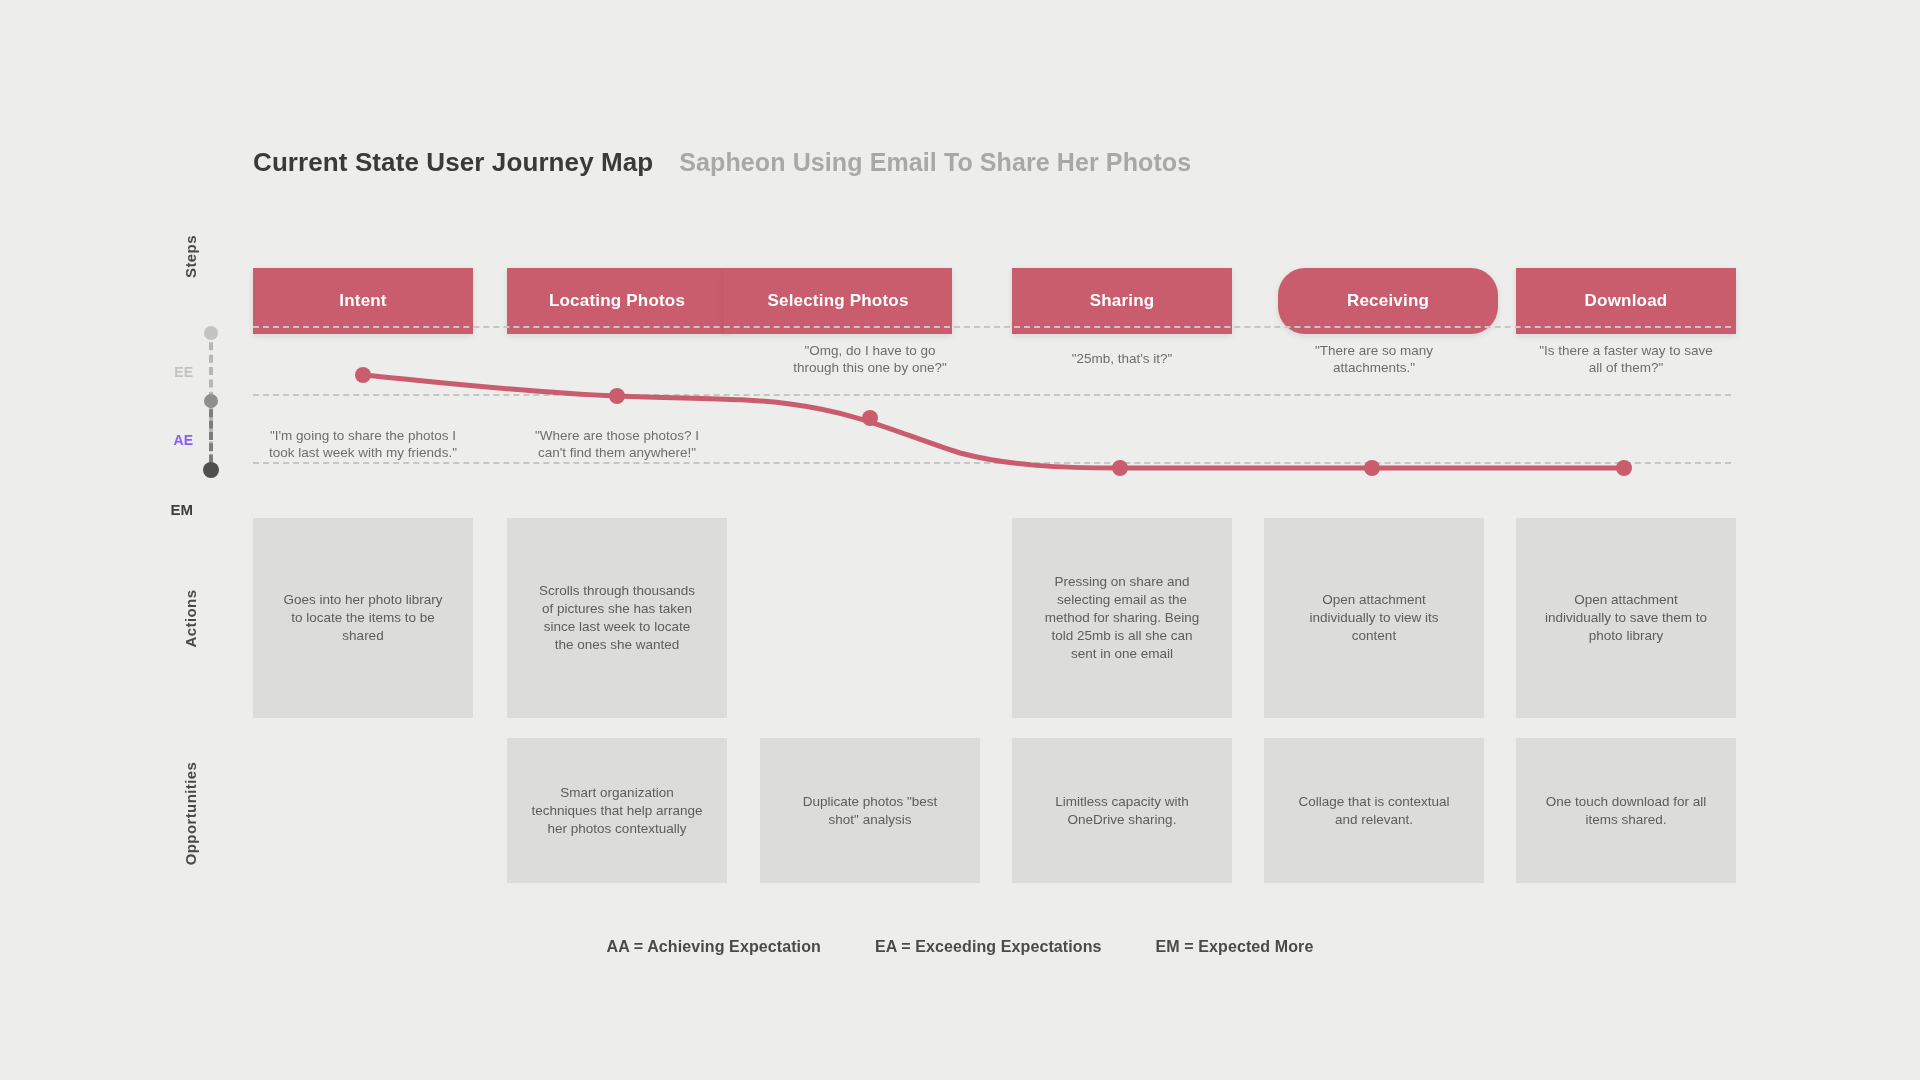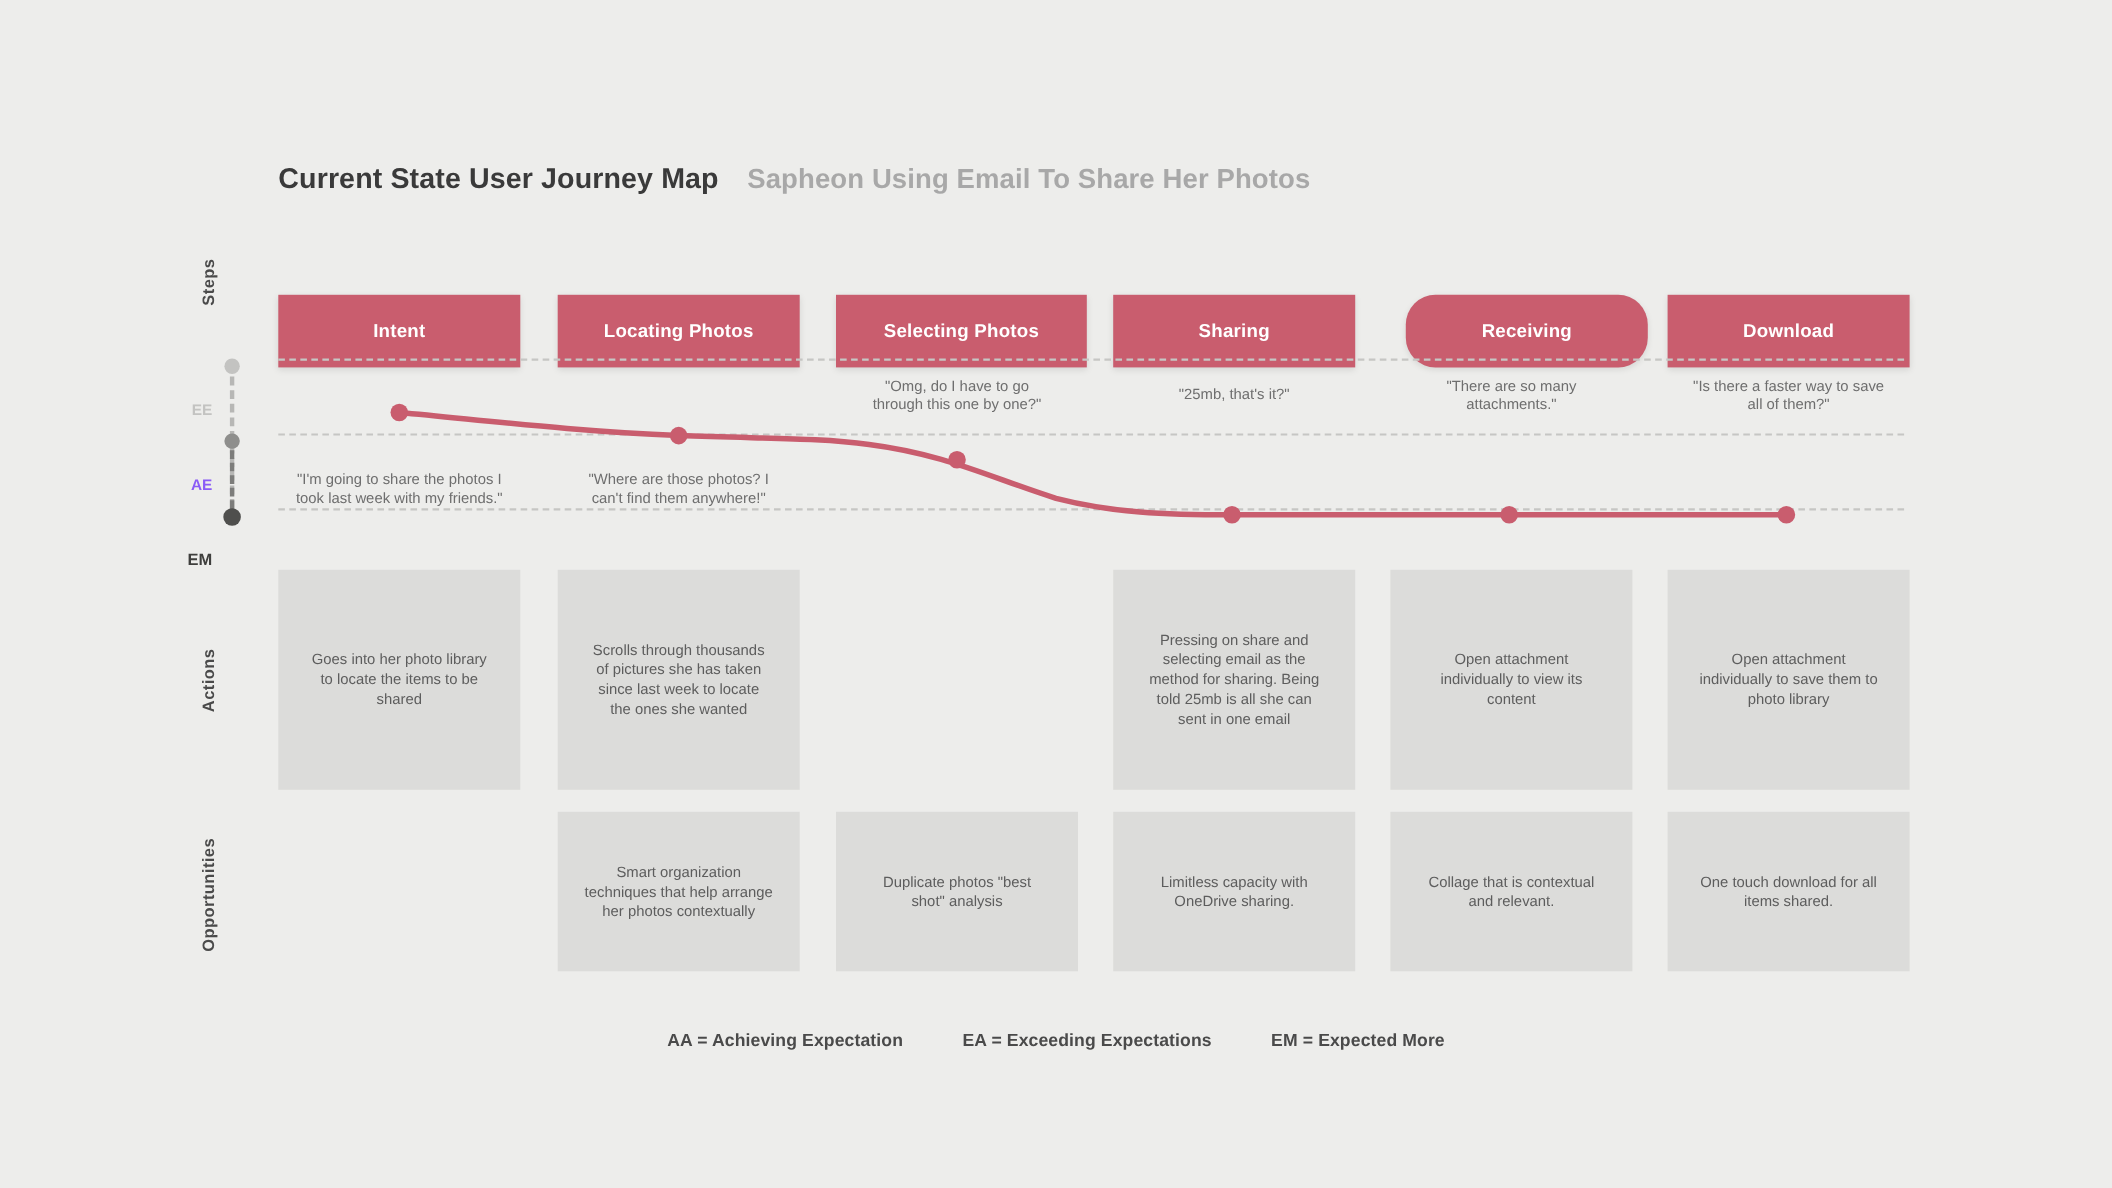--- a/index.html
+++ b/index.html
@@ -176,21 +176,21 @@
   <div class="rail-label" style="left:130px; top:610px; width:120px;">Actions</div>
   <div class="rail-label" style="left:100px; top:805px; width:180px;">Opportunities</div>
 
   <div class="steps-band">
     <div class="step-box" style="left:253px; width:220px;">
       <span>Intent</span>
     </div>
     <div class="step-box" style="left:507px; width:220px;">
       <span>Locating Photos</span>
     </div>
-    <div class="step-box" style="left:760px; width:228px;">
+    <div class="step-box" style="left:724px; width:228px;">
       <span>Selecting Photos</span>
     </div>
     <div class="step-box" style="left:1012px; width:220px;">
       <span>Sharing</span>
     </div>
     <div class="step-box" style="left:1278px; width:220px;border-radius:27px;">
       <span>Receiving</span>
     </div>
     <div class="step-box" style="left:1516px; width:220px;">
       <span>Download</span>

